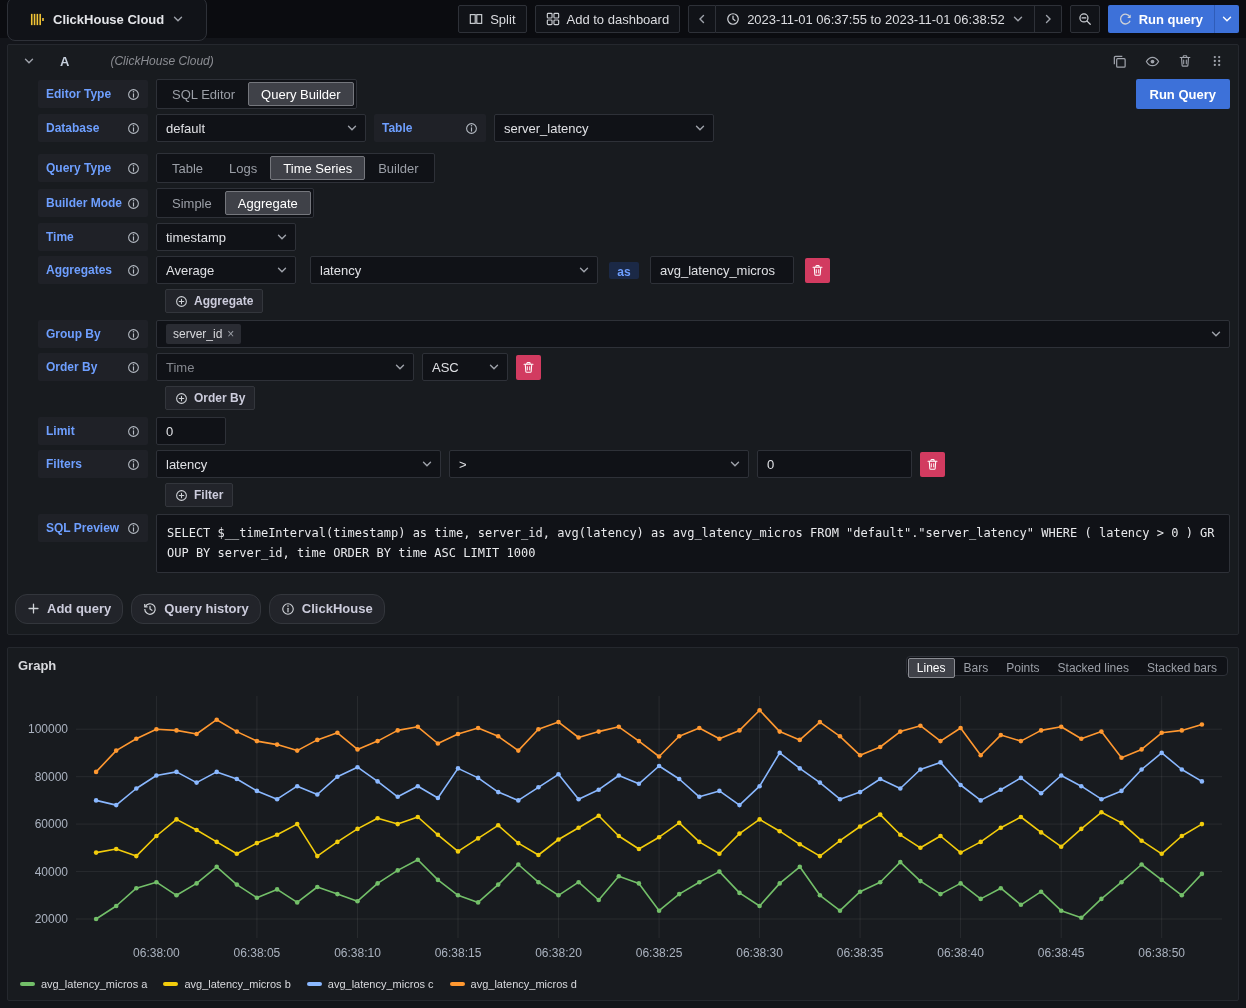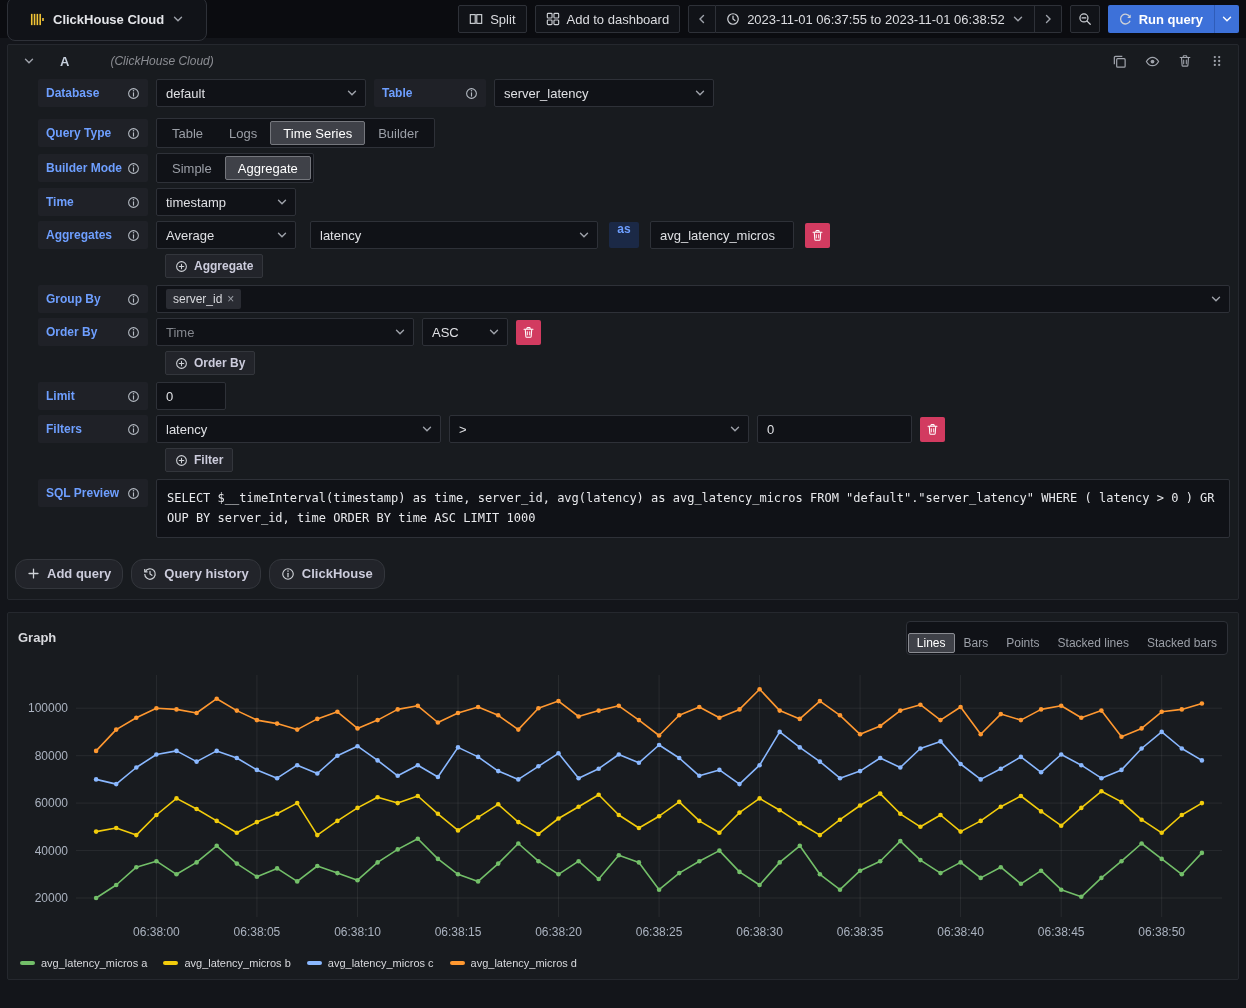--- a/index.html
+++ b/index.html
@@ -37,32 +37,32 @@
 .subrow{margin:0 0 7px 127px;display:flex}
 .flabel{width:110px;height:28px;flex:none;background:#1f2127;border-radius:2px;display:flex;align-items:center;justify-content:space-between;padding:0 8px;color:#6e9fff;font-size:12px;font-weight:bold}
 .flabel .info{color:#b6bcc4;display:flex;cursor:pointer}
 .rgroup{display:flex;align-items:center;background:#101217;border:1px solid #2e3138;border-radius:2px;padding:2px;height:30px}
 .ropt{height:24px;display:flex;align-items:center;padding:0 12px;color:#9b9fa7;font-size:13px;cursor:pointer;border-radius:2px;border:1px solid transparent;white-space:nowrap}
 .ropt.sel{background:#3f4148;border-color:#75777d;color:#fff}
 .runq{height:30px;padding:0 14px;background:#3d71d9;border:none;border-radius:2px;color:#fff;font-size:13px;font-weight:bold;font-family:inherit;cursor:pointer}
 .select{height:28px;background:#101217;border:1px solid #2e3138;border-radius:2px;display:flex;align-items:center;justify-content:space-between;gap:6px;padding:0 7px 0 9px;color:#dfe0e4;font-size:13px;cursor:pointer}
 .select .ph{color:#84878e}
 .tinput{height:28px;background:#101217;border:1px solid #2e3138;border-radius:2px;padding:0 9px;color:#dfe0e4;font-size:13px;font-family:inherit;outline:none}
-.aschip{height:26px;min-width:30px;display:flex;align-items:flex-start;justify-content:center;background:#1b2946;border-radius:2px;color:#6e9fff;font-size:12px;font-weight:bold}
+.aschip{height:17px;min-width:30px;display:flex;align-items:flex-end;justify-content:center;background:#1b2946;border-radius:2px;color:#6e9fff;font-size:12px;font-weight:bold}
 .delbtn{width:25px;height:25px;flex:none;display:flex;align-items:center;justify-content:center;background:#d23b60;border:none;border-radius:2px;color:#fff;cursor:pointer}
 .sbtn{display:inline-flex;align-items:center;gap:6px;height:24px;padding:0 9px;background:#22242a;border:1px solid #33363c;border-radius:2px;color:#ccccdc;font-size:12px;font-weight:bold;font-family:inherit;cursor:pointer}
 .tag{display:inline-flex;align-items:center;gap:5px;height:20px;padding:0 7px;background:#2a2c33;border-radius:2px;color:#d8d9dd;font-size:12px}
 .tag .x{color:#9b9fa7;cursor:pointer;font-size:12px}
 .sqlbox{flex:1;border:1px solid #2e3138;background:#101217;border-radius:2px;padding:8px 10px;font-family:"DejaVu Sans Mono",monospace;font-size:12px;line-height:1.7;color:#e8e9ec;word-break:break-all}
 .qfooter{display:flex;gap:8px;padding:12px 7px 10px}
 .fbtn{display:inline-flex;align-items:center;gap:7px;height:30px;padding:0 11px;background:#22242a;border:1px solid #33363c;border-radius:12px;color:#ccccdc;font-size:13px;font-weight:bold;font-family:inherit;cursor:pointer}
 
 .gheader{display:flex;align-items:center;justify-content:space-between;padding:8px 10px 2px}
 .gtitle{font-weight:bold;font-size:13px;color:#d8d9dd}
-.gtoggle{display:flex;align-items:flex-end;background:#101217;border:1px solid #2e3138;border-radius:4px;padding:1px;height:34px}
+.gtoggle{display:flex;align-items:flex-start;background:#101217;border:1px solid #2e3138;border-radius:4px;padding:1px;height:20px}
 .gopt{height:20px;display:flex;align-items:center;padding:0 8px;color:#9b9fa7;font-size:12px;cursor:pointer;border-radius:2px;border:1px solid transparent;white-space:nowrap}
 .gopt.sel{background:#3f4148;border-color:#8a8c92;color:#fff}
 .chartwrap{padding:4px 8px 0}
 .legend{display:flex;flex-wrap:wrap;gap:4px 16px;padding:4px 12px 10px}
 .legend-item{display:flex;align-items:center;gap:6px;font-size:11px;color:#d8d9dd;cursor:pointer}
 .swatch{width:15px;height:4px;border-radius:2px;display:inline-block}
 .grid{stroke:rgba(255,255,255,.07);stroke-width:1}
 .ytick{fill:#aab2bf;font-size:12px;font-family:"Liberation Sans",sans-serif;text-anchor:end}
 .xtick{fill:#aab2bf;font-size:12px;font-family:"Liberation Sans",sans-serif;text-anchor:middle}
 </style>
@@ -210,20 +210,38 @@
             <circle cx="10.5" cy="8" r="1.3"></circle>
             <circle cx="5.5" cy="12.5" r="1.3"></circle>
             <circle cx="10.5" cy="12.5" r="1.3"></circle>
           </g>
         </svg>
       </span>
   </div>
 
   <div class="ebody">
 
+    <div class="row">
+      <div class="flabel">
+        <span>Editor Type</span>
+        <span class="info">
+            <svg width="13" height="13" viewBox="0 0 16 16">
+              <circle cx="8" cy="8" r="6" fill="none" stroke="currentColor" stroke-width="1.3"></circle>
+              <path d="M8 7.2v4" stroke="currentColor" stroke-width="1.4" stroke-linecap="round"></path>
+              <circle cx="8" cy="4.7" r=".9" fill="currentColor"></circle>
+            </svg>
+          </span>
+      </div>
+      <div class="rgroup">
+        <div class="ropt">SQL Editor</div>
+        <div class="ropt sel">Query Builder</div>
+      </div>
+      <span class="spacer"></span>
+      <button class="runq">Run Query</button>
+    </div>
 
     <div class="row">
       <div class="flabel">
         <span>Database</span>
         <span class="info">
             <svg width="13" height="13" viewBox="0 0 16 16">
               <circle cx="8" cy="8" r="6" fill="none" stroke="currentColor" stroke-width="1.3"></circle>
               <path d="M8 7.2v4" stroke="currentColor" stroke-width="1.4" stroke-linecap="round"></path>
               <circle cx="8" cy="4.7" r=".9" fill="currentColor"></circle>
             </svg>

